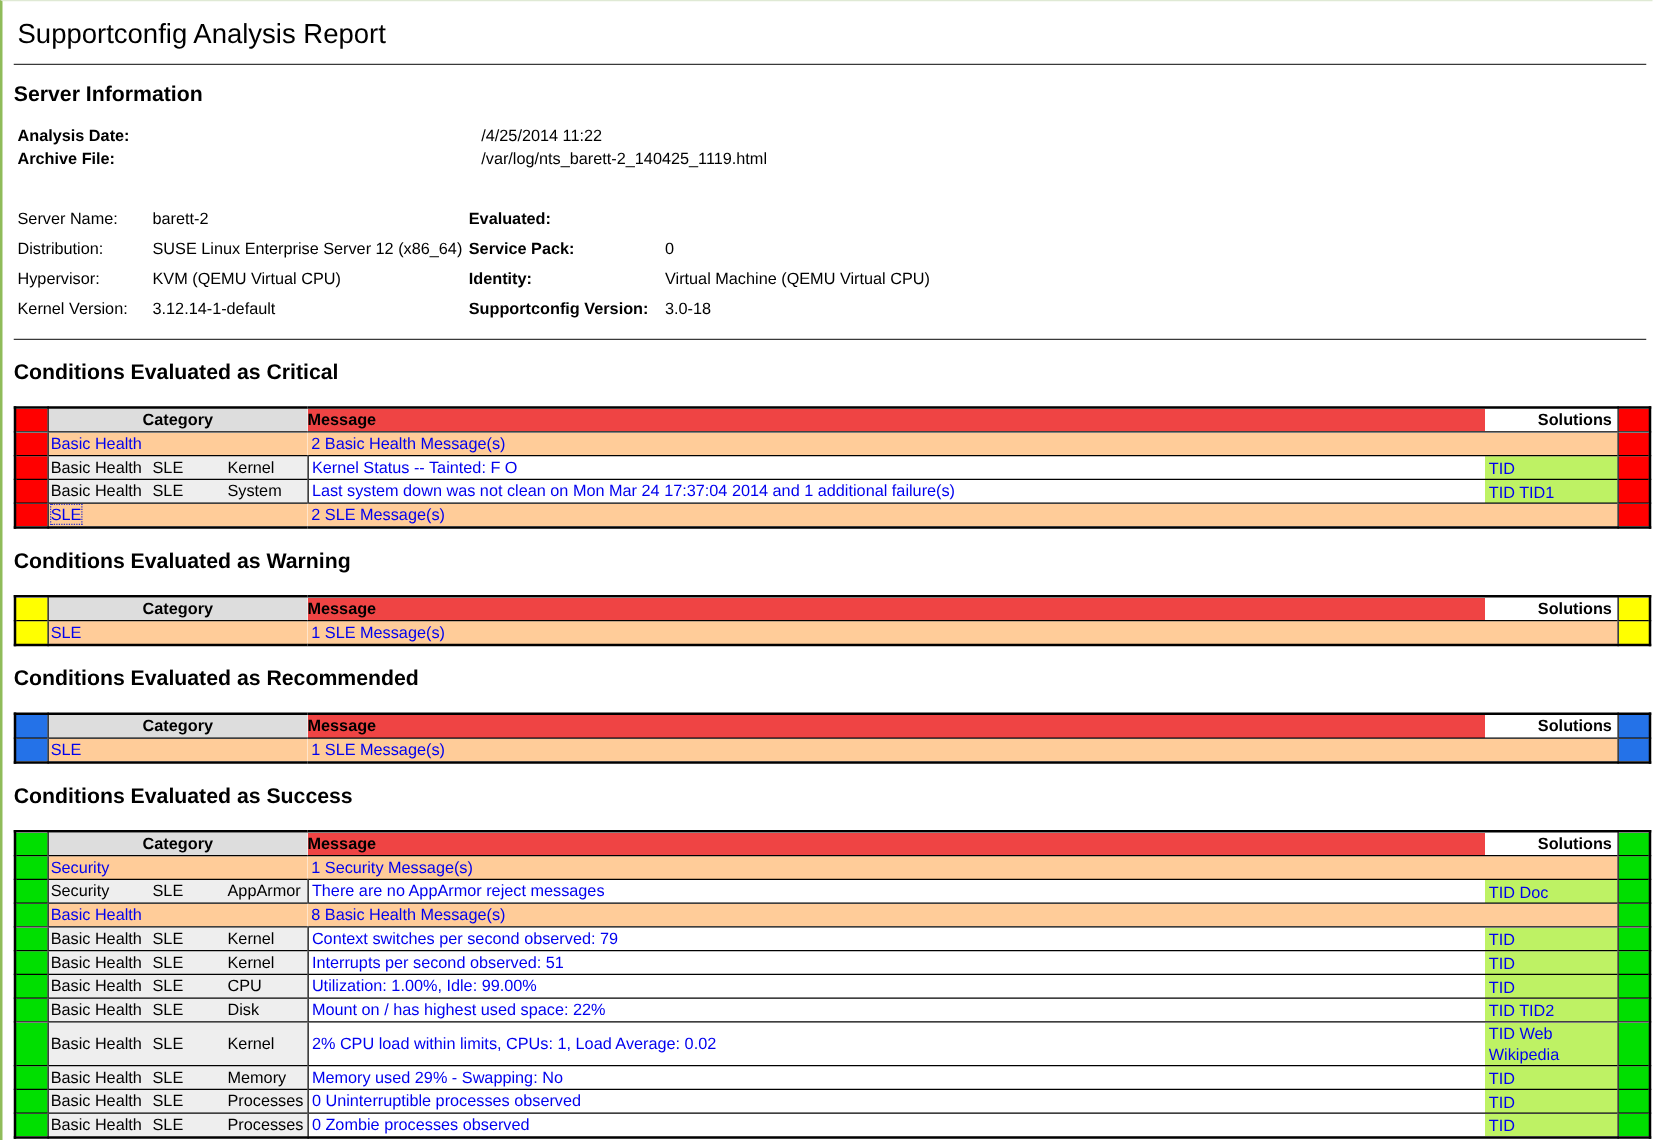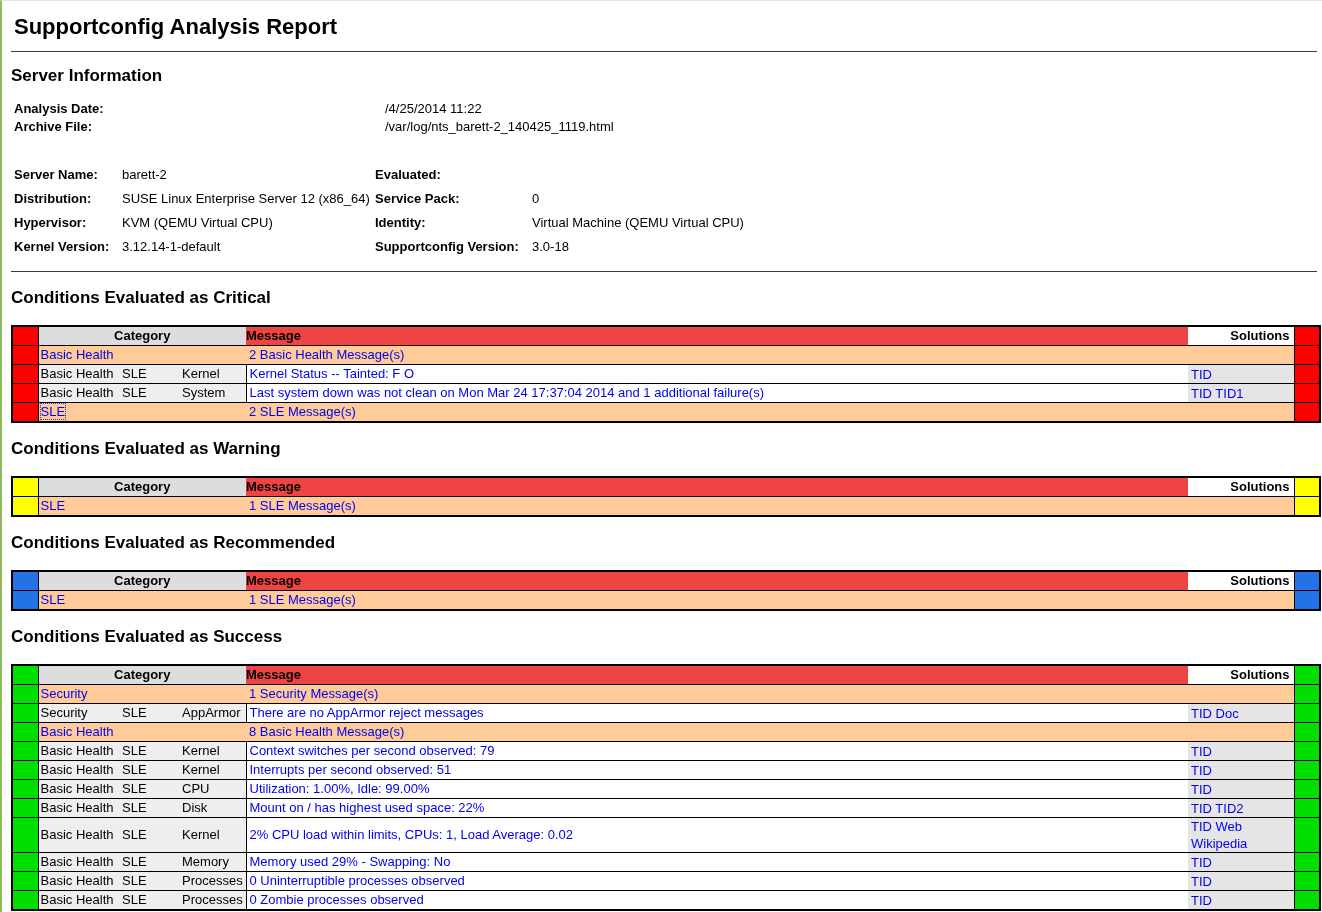--- a/index.html
+++ b/index.html
@@ -6,33 +6,33 @@
   body {
     width:1322px; height:912px; box-sizing:border-box;
     background:#ffffff; overflow:hidden;
     border-left:2px solid var(--page-edge, #8FBC5A);
     border-top:1px solid #dfe9d4;
     font-family:"Liberation Sans", sans-serif;
     color:#000;
   }
   .content { padding:0 5px 0 9px; }
 
-  h1.page-title { font-size:22px; font-weight:bold; margin:13px 0 11px 3px; letter-spacing:0; }
+  h1.page-title { font-size:22px; font-weight:normal; margin:13px 0 11px 3px; letter-spacing:0; }
   hr.rule { border:0; border-top:1px solid #3a3a3a; margin:0; height:0; }
   h2.info-heading { font-size:17px; font-weight:bold; margin:14px 0 13px 0; }
   h2.section-heading { font-size:17px; font-weight:bold; margin:16px 0 17px 0; }
 
   .info-top { margin:14px 0 0 3px; font-size:13px; }
   .info-row { display:flex; line-height:18px; }
   .info-label { width:371px; font-weight:bold; flex:0 0 auto; }
   .info-value { flex:1 1 auto; }
 
   .info-grid { margin:27px 0 0 3px; font-size:13px; }
   .grid-row { display:flex; height:24px; line-height:24px; }
-  .g-l1 { width:108px; font-weight:bold; flex:0 0 auto; }
+  .g-l1 { width:108px; font-weight:normal; flex:0 0 auto; }
   .g-v1 { width:253px; flex:0 0 auto; }
   .g-l2 { width:157px; font-weight:bold; flex:0 0 auto; }
   .g-v2 { flex:1 1 auto; }
 
   hr.rule2 { border:0; border-top:1px solid #3a3a3a; margin:12px 0 0 0; height:0; }
 
   table.cond-table {
     border-collapse:collapse; table-layout:fixed;
     width:1308px; border:2px solid #000;
     font-size:13px; margin:0;padding-left:20px;
@@ -45,21 +45,21 @@
   td.edge-l { border-right:1px solid #000; }
   td.edge-r { border-left:1px solid #000; }
   th.cat-h { background:var(--head-bg,#DDDDDD); font-weight:bold; text-align:center; }
   th.msg-h { background:#ef4444; font-weight:bold; text-align:left; }
   th.sol-h { background:#fff; font-weight:bold; text-align:right; padding-right:4px; }
   tr.group-row td.mid { background:var(--highlight,#FFCC99); }
   td.g-cat { padding-left:2px; }
   td.g-msg { padding-left:3px; }
   td.c1, td.c2, td.c3 { background:var(--cat-bg,#EEEEEE); padding-left:2px; }
   td.msg-d { background:#fff; border-left:1px solid #000; padding-left:3px; }
-  td.sol { background:#e5e5e5; padding-left:3px; white-space:normal; line-height:17px; }
+  td.sol { background:#bef264; padding-left:3px; white-space:normal; line-height:17px; }
   tr.group-row td.sol { background:var(--highlight,#FFCC99); }
   a.lnk { color:var(--link,#0000EE); text-decoration:none; cursor:pointer; }
   a.lnk.focused { outline:1px dotted #3333cc; }
 </style>
 </head>
 <body>
 
 <div class="content">
 
   <h1 class="page-title">Supportconfig Analysis Report</h1>

